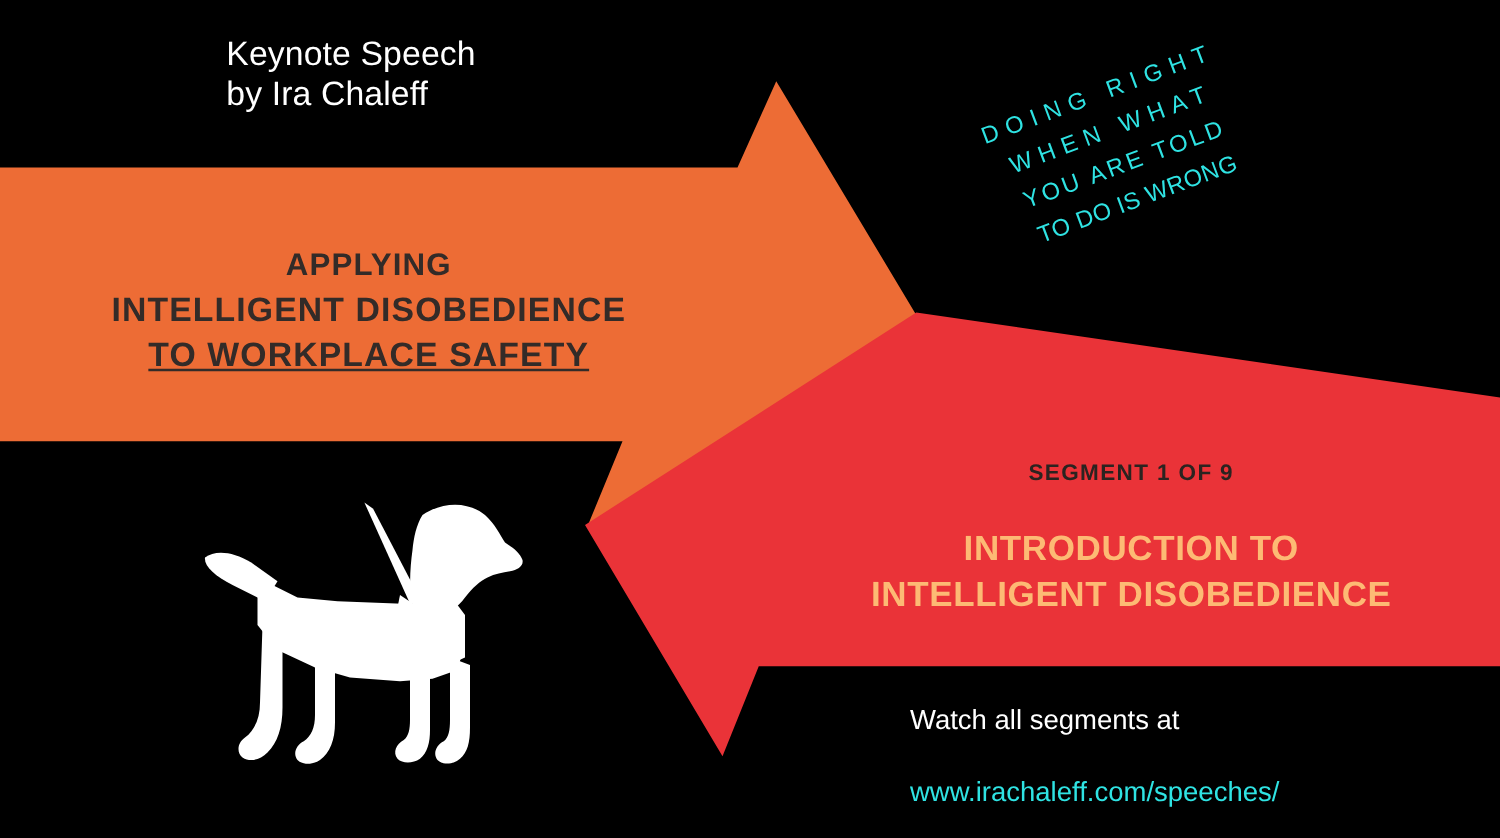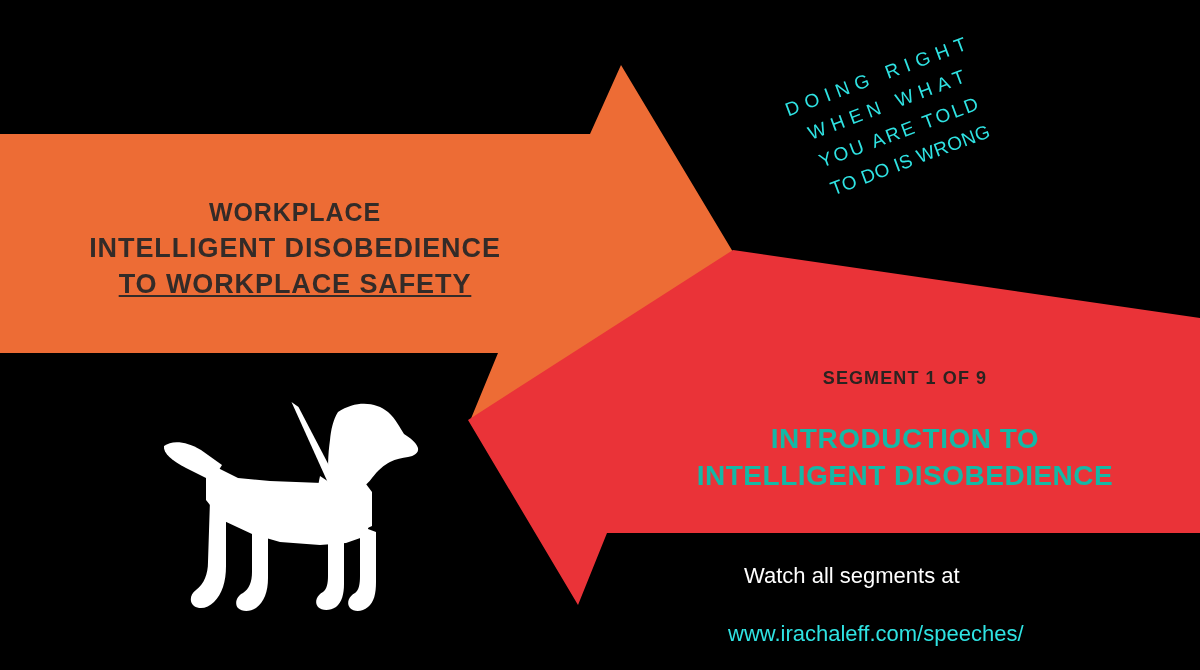--- a/index.html
+++ b/index.html
@@ -88,41 +88,40 @@
     font-size: 18px;
     font-weight: 700;
     letter-spacing: 1.1px;
   }
   .segment-title {
     position: absolute;
     left: 610px;
     top: 420px;
     width: 590px;
     text-align: center;
-    color: #14b8a6;
+    color: #fdba74;
     font-size: 28px;
     font-weight: 700;
     line-height: 37px;
     letter-spacing: 0.5px;
   }
   .segment-title .st { display: block; white-space: pre; }
 
   
   .footer {
     position: absolute;
     left: 728px;
     top: 561px;
     font-size: 22px;
     line-height: 30px;
   }
   .footer .watch-line {
     display: block;
     color: #ffffff;
     white-space: pre;
-    margin-left: 16px;
   }
   .footer .url-line {
     display: block;
     color: #2fe3e3;
     white-space: pre;
     margin-top: 28px;
   }
 
   
   #dog {
@@ -138,23 +137,25 @@
 
 <div id="slide">
 
   <svg id="arrows" viewBox="0 0 1200 670">
 
     <polygon points="0,134 590,134 621,65 733,252 470,421 498,353 0,353" fill="#ED6C35"></polygon>
 
     <polygon points="733,250 1200,318 1200,533 607,533 578,605 468,420" fill="#EA3338"></polygon>
   </svg>
 
+  <div class="keynote-credit">Keynote Speech
+by Ira Chaleff</div>
 
   <div class="orange-headline">
-    <div class="l1">WORKPLACE</div>
+    <div class="l1">APPLYING</div>
     <div class="l2">INTELLIGENT DISOBEDIENCE</div>
     <div class="l3">TO WORKPLACE SAFETY</div>
   </div>
 
   <div class="book-title">
     <span class="bl bl1">DOING RIGHT</span>
     <span class="bl bl2">WHEN WHAT</span>
     <span class="bl bl3">YOU ARE TOLD</span>
     <span class="bl bl4">TO DO IS WRONG</span>
   </div>

